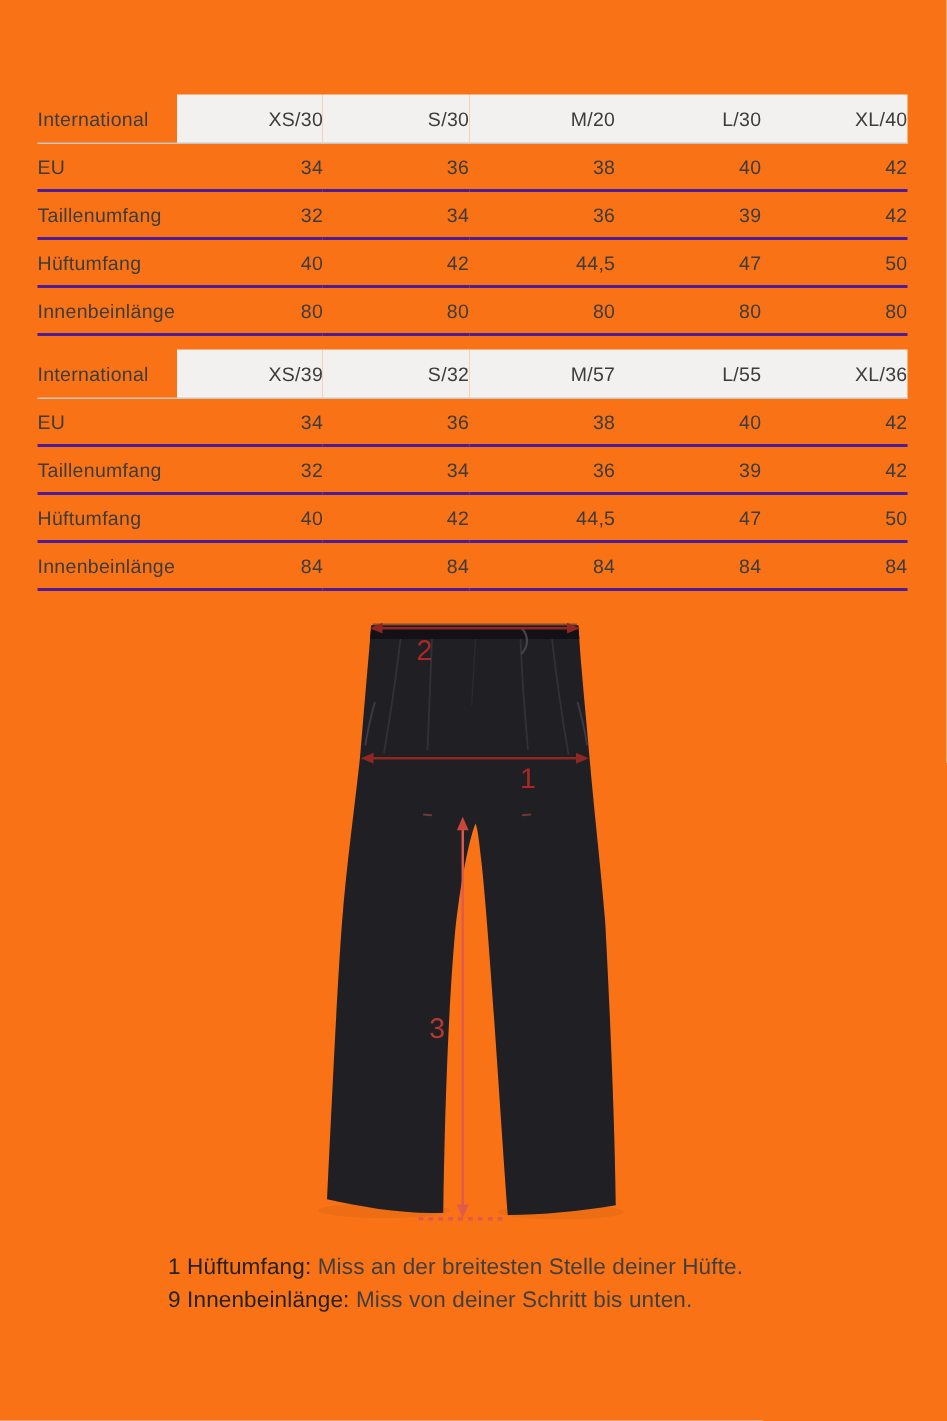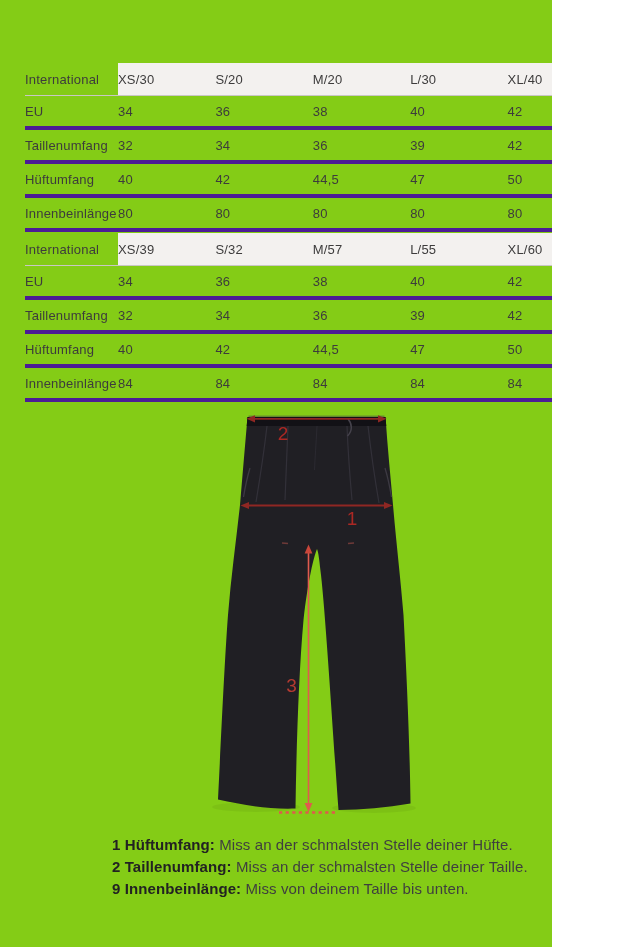--- a/index.html
+++ b/index.html
@@ -2,72 +2,72 @@
 <html><head>
 <meta charset="utf-8">
 <style>
   html,body { margin:0; padding:0; }
   body {
     width:631px; height:947px;
     background:#ffffff;
     font-family:"Liberation Sans", sans-serif;
     -webkit-font-smoothing:antialiased;
   }
-  .page { position:relative; width:552px; height:947px; overflow:hidden; background:#84cc16; }
+  .page { position:relative; width:631px; height:947px; overflow:hidden; background:#f97316; }
 
   
   table.size-table {
     position:absolute; left:25px; width:580px;
     border-collapse:collapse; table-layout:fixed;
     font-size:13px; color:#3d3c3c;
   }
   table.size-table col.label-col { width:93px; }
   table.size-table th, table.size-table td {
-    font-weight:400; padding:0; text-align:left; letter-spacing:.2px;
+    font-weight:400; padding:0; text-align:right; letter-spacing:.2px;
   }
   table.size-table thead th { height:32px; background:#f3f1ef; }
   table.size-table thead th.lbl { background:transparent; text-align:left; }
   table.size-table thead tr { border-bottom:1px solid #c9c7c4; }
-  table.size-table tbody tr { border-bottom:4px solid #4c1d95; }
+  table.size-table tbody tr { border-bottom:2px solid #4c1d95; }
   table.size-table tbody td { height:30px; }
   table.size-table td.lbl { text-align:left; }
   #table-30 { top:63px; }
   #table-32 { top:233px; }
 
   
   .pants-wrap { position:absolute; left:190px; top:405px; width:260px; height:420px; }
   .pants-wrap svg { display:block; }
   .measure-num { font-family:"Liberation Sans", sans-serif; font-size:19px; font-weight:400; }
 
   
   .legend {
     position:absolute; left:112px; top:834px;
     font-size:15px; line-height:22px; color:#3f3f3f; letter-spacing:.1px;
   }
-  .legend .term { font-weight:700; color:#222222; }
+  .legend .term { font-weight:400; color:#222222; }
 </style>
 </head>
 <body>
 
 <div class="page">
 
   <table class="size-table" id="table-30">
     <colgroup>
         <col class="label-col">
         <col>
         <col>
         <col>
         <col>
         <col>
       </colgroup>
     <thead>
       <tr>
         <th class="lbl">International</th>
         <th>XS/30</th>
-        <th>S/20</th>
+        <th>S/30</th>
         <th>M/20</th>
         <th>L/30</th>
         <th>XL/40</th>
       </tr>
     </thead>
     <tbody>
       <tr>
         <td class="lbl">EU</td>
         <td>34</td>
         <td>36</td>
@@ -111,21 +111,21 @@
         <col>
         <col>
       </colgroup>
     <thead>
       <tr>
         <th class="lbl">International</th>
         <th>XS/39</th>
         <th>S/32</th>
         <th>M/57</th>
         <th>L/55</th>
-        <th>XL/60</th>
+        <th>XL/36</th>
       </tr>
     </thead>
     <tbody>
       <tr>
         <td class="lbl">EU</td>
         <td>34</td>
         <td>36</td>
         <td>38</td>
         <td>40</td>
         <td>42</td>
@@ -219,23 +219,20 @@
         <polygon points="308.5,812 304.6,803 312.4,803" fill="#e05a4e"></polygon>
       </g>
       <text class="measure-num" x="291.5" y="692" text-anchor="middle" fill="#b43a31">3</text>
 
       <line x1="279" y1="812.5" x2="338" y2="812.5" stroke="#e0594d" stroke-width="2.4" stroke-dasharray="3.2 3.4"></line>
     </svg>
   </div>
 
   <div class="legend">
     <div>
-      <span class="term">1 Hüftumfang:</span><span> Miss an der schmalsten Stelle deiner Hüfte.</span>
+      <span class="term">1 Hüftumfang:</span><span> Miss an der breitesten Stelle deiner Hüfte.</span>
     </div>
     <div>
-      <span class="term">2 Taillenumfang:</span><span> Miss an der schmalsten Stelle deiner Taille.</span>
-    </div>
-    <div>
-      <span class="term">9 Innenbeinlänge:</span><span> Miss von deinem Taille bis unten.</span>
+      <span class="term">9 Innenbeinlänge:</span><span> Miss von deiner Schritt bis unten.</span>
     </div>
   </div>
 
 </div>
 
 </body></html>

